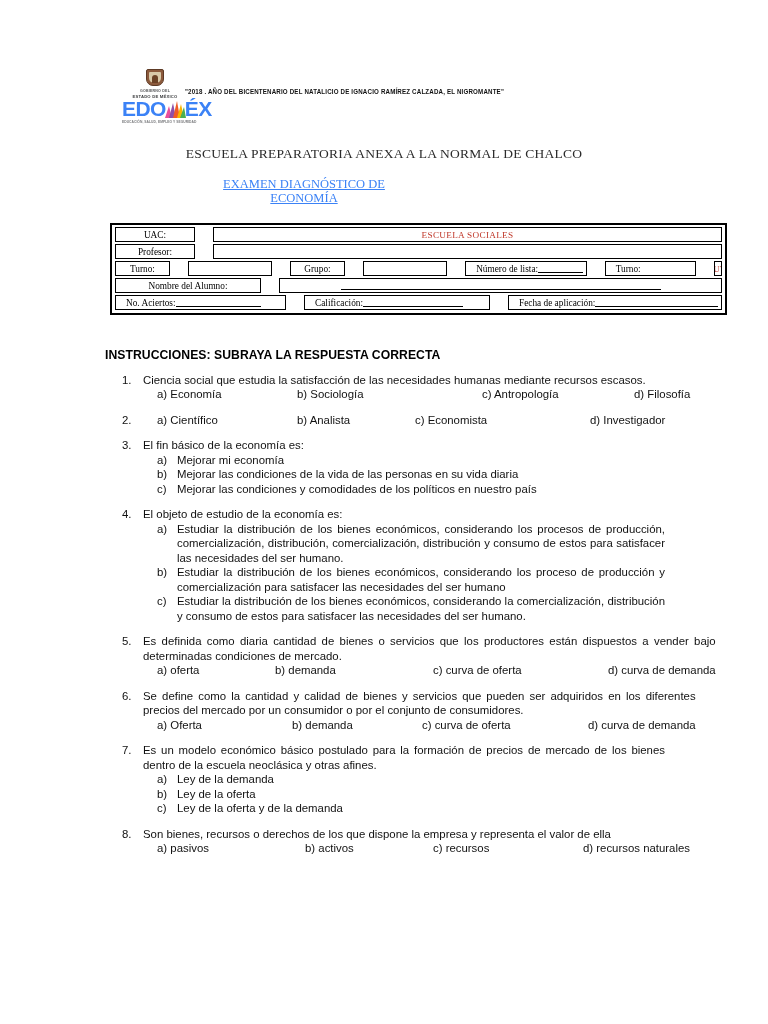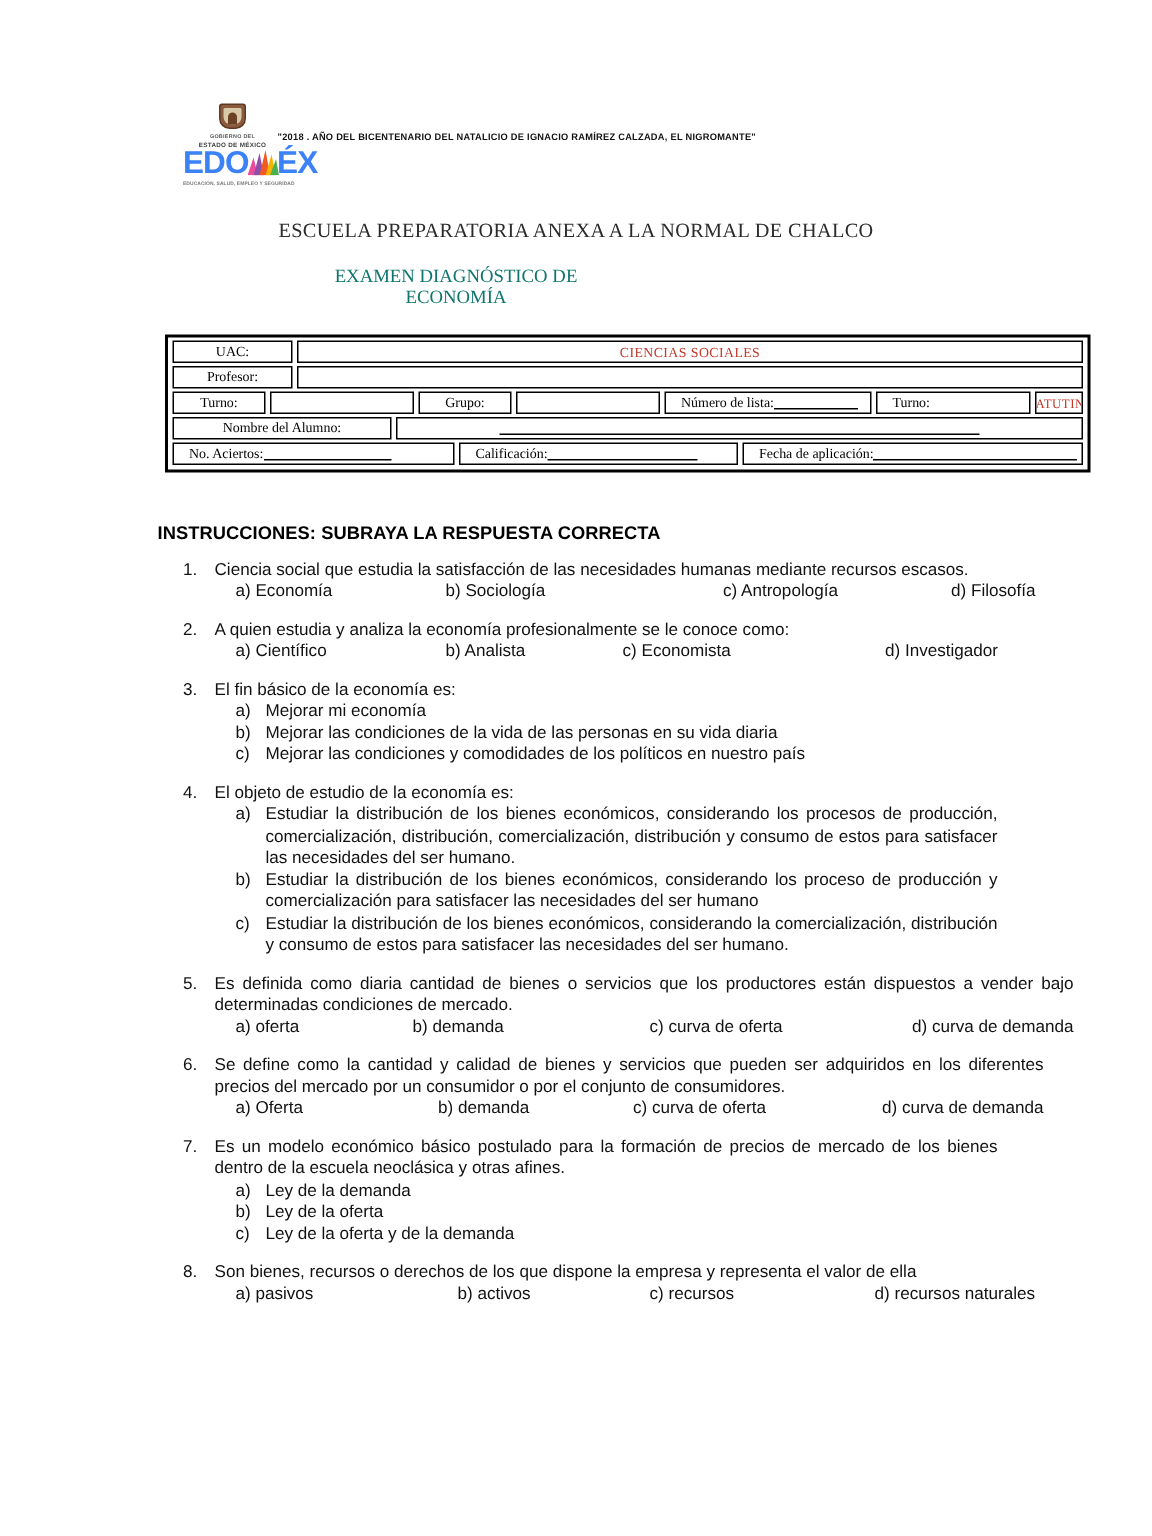--- a/index.html
+++ b/index.html
@@ -142,39 +142,40 @@
     color: #2b2b2b;
     letter-spacing: 0.25px;
   }
   .exam-title {
     position: absolute;
     left: 0; top: 177px;
     width: 608px;
     text-align: center;
     font-family: "Liberation Serif", serif;
     font-size: 12.5px;
-    color: #0f766e;
+    color: #3b82f6;
     line-height: 1.15;
+    text-decoration: underline;
   }
 
   
   .form-table {
     position: absolute;
     left: 110px;
     top: 223px;
     width: 617px;
     border: 2px solid #000;
     padding: 2px 3px 3px 3px;
     background: #fff;
   }
   .frow {
     display: flex;
     align-items: stretch;
     margin-bottom: 2px;
-    gap: 3px;
+    gap: 18px;
   }
   .frow:last-child { margin-bottom: 0; }
   .cell {
     border: 1.6px solid #000;
     height: 15px;
     display: flex;
     align-items: center;
     font-family: "Liberation Serif", serif;
     font-size: 9.3px;
     color: #000;
@@ -208,21 +209,21 @@
   .w-prof-val  { flex: 1; }
   .w-grado-lbl { width: 62px; }
   .w-grado-val { width: 96px; }
   .w-grupo-lbl { width: 62px; }
   .w-grupo-val { width: 96px; }
   .w-lista     { width: 138px; }
   .w-turno     { width: 103px; }
   .w-matutino  { flex: 1; }
   .w-nombre-lbl{ width: 146px; }
   .w-nombre-val{ flex: 1; justify-content: center; }
-  .w-aciertos  { width: 188px; }
+  .w-aciertos  { width: 171px; }
   .w-calif     { width: 186px; }
   .w-fecha     { flex: 1; }
 
   
   .instructions {
     position: absolute;
     left: 105px;
     top: 348px;
     font-family: "Liberation Sans", sans-serif;
     font-size: 12.2px;
@@ -321,21 +322,21 @@
   <div class="exam-title">
     <div>EXAMEN DIAGNÓSTICO DE</div>
     <div>ECONOMÍA</div>
   </div>
 
   <div class="form-table">
 
     <div class="frow">
       <div class="cell lbl w-uac-lbl">UAC:</div>
       <div class="cell center w-uac-val">
-        <span class="red big">CIENCIAS SOCIALES</span>
+        <span class="red big">ESCUELA SOCIALES</span>
       </div>
     </div>
 
     <div class="frow">
       <div class="cell lbl w-prof-lbl">Profesor:</div>
       <div class="cell blank w-prof-val"></div>
     </div>
 
     <div class="frow">
       <div class="cell lbl w-grado-lbl">Turno:</div>
@@ -387,21 +388,20 @@
             <span class="opt" style="width: 140px;">a)  Economía</span>
             <span class="opt" style="width: 185px;">b)  Sociología</span>
             <span class="opt" style="width: 152px;">c)  Antropología</span>
             <span class="opt">d)  Filosofía</span>
           </div>
         </div>
       </div>
       <div class="q">
         <div class="q-num">2.</div>
         <div class="q-body">
-          <div class="q-stem">A quien estudia y analiza la economía profesionalmente se le conoce como:</div>
           <div class="opts-inline">
             <span class="opt" style="width: 140px;">a)  Científico</span>
             <span class="opt" style="width: 118px;">b)  Analista</span>
             <span class="opt" style="width: 175px;">c)  Economista</span>
             <span class="opt">d)  Investigador</span>
           </div>
         </div>
       </div>
       <div class="q">
         <div class="q-num">3.</div>

